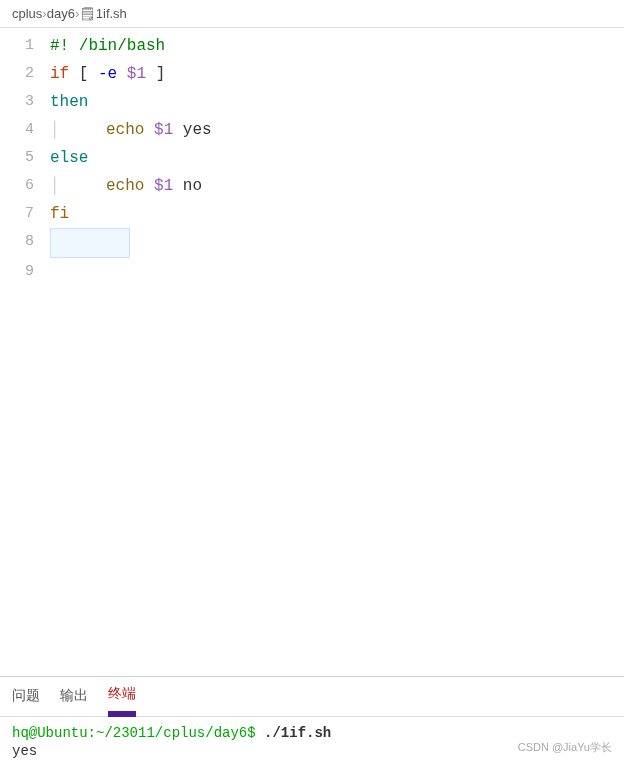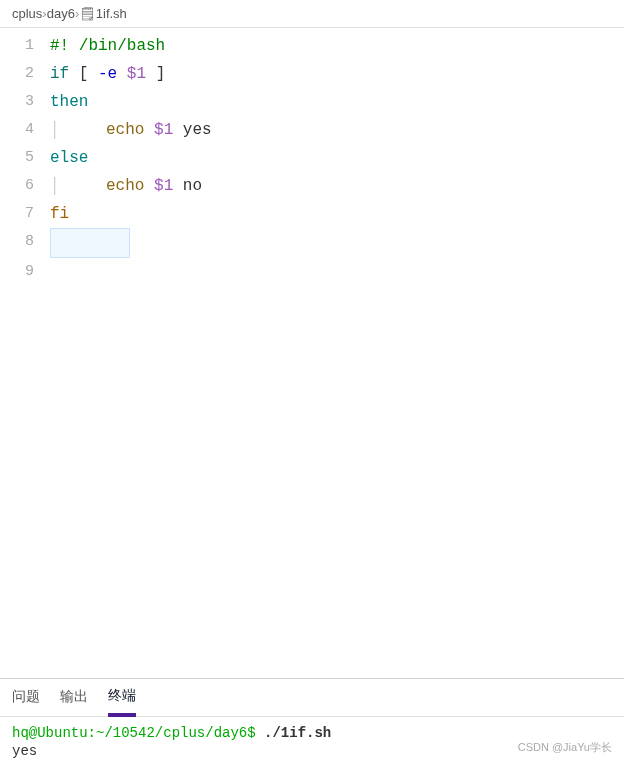--- a/index.html
+++ b/index.html
@@ -74,21 +74,21 @@
     
     .line-8-content {
       background: #f0f8ff;
       border: 1px solid #cce0ff;
       min-width: 80px;
       display: inline-block;
     }
 
     
     .c-shebang { color: #008000; }
-    .c-keyword-if { color: #0f766e; }
+    .c-keyword-if { color: #c2410c; }
     .c-flag { color: #0000cc; }
     .c-var { color: #9b59b6; }
     .c-keyword-then { color: #008080; }
     .c-keyword-else { color: #008080; }
     .c-keyword-fi { color: #a16207; text-align: right; }
     .c-cmd { color: #8b6914; }
     .c-text { color: #333; }
     .c-indent-bar {
       color: #ccc;
       margin-right: 8px;
@@ -114,22 +114,22 @@
       font-family: -apple-system, BlinkMacSystemFont, 'Segoe UI', sans-serif;
       font-size: 14px;
       color: #555;
       padding: 8px 0;
       cursor: pointer;
       border-bottom: 2px solid transparent;
       margin-bottom: -1px;
     }
 
     .tab.active {
-      color: #0f172a;
-      border-bottom: 4px solid #4c1d95;
+      color: #b91c1c;
+      border-bottom: 6px solid #4c1d95;
     }
 
     .terminal-content {
       padding: 8px 12px 8px 12px;
       font-family: 'Courier New', Courier, monospace;
       font-size: 14px;
       background: #ffffff;
     }
 
     .terminal-prompt {
@@ -209,19 +209,19 @@
 
 <div class="bottom-panel">
   <div class="tabs" id="tab-bar">
 
   <div class="tab">问题</div>
       <div class="tab">输出</div>
       <div class="tab active">终端</div>
     </div>
   <div class="terminal-content">
     <div>
-      <span class="terminal-prompt" id="term-prompt">hq@Ubuntu:~/10542/cplus/day6$</span><span class="terminal-cmd" id="term-cmd"> ./1if.sh</span>
+      <span class="terminal-prompt" id="term-prompt">hq@Ubuntu:~/23011/cplus/day6$</span><span class="terminal-cmd" id="term-cmd"> ./1if.sh</span>
     </div>
     <div class="terminal-output" id="term-output">yes</div>
   </div>
 </div>
 
 <div class="watermark" id="watermark">CSDN @JiaYu学长</div>
 
 </body></html>

